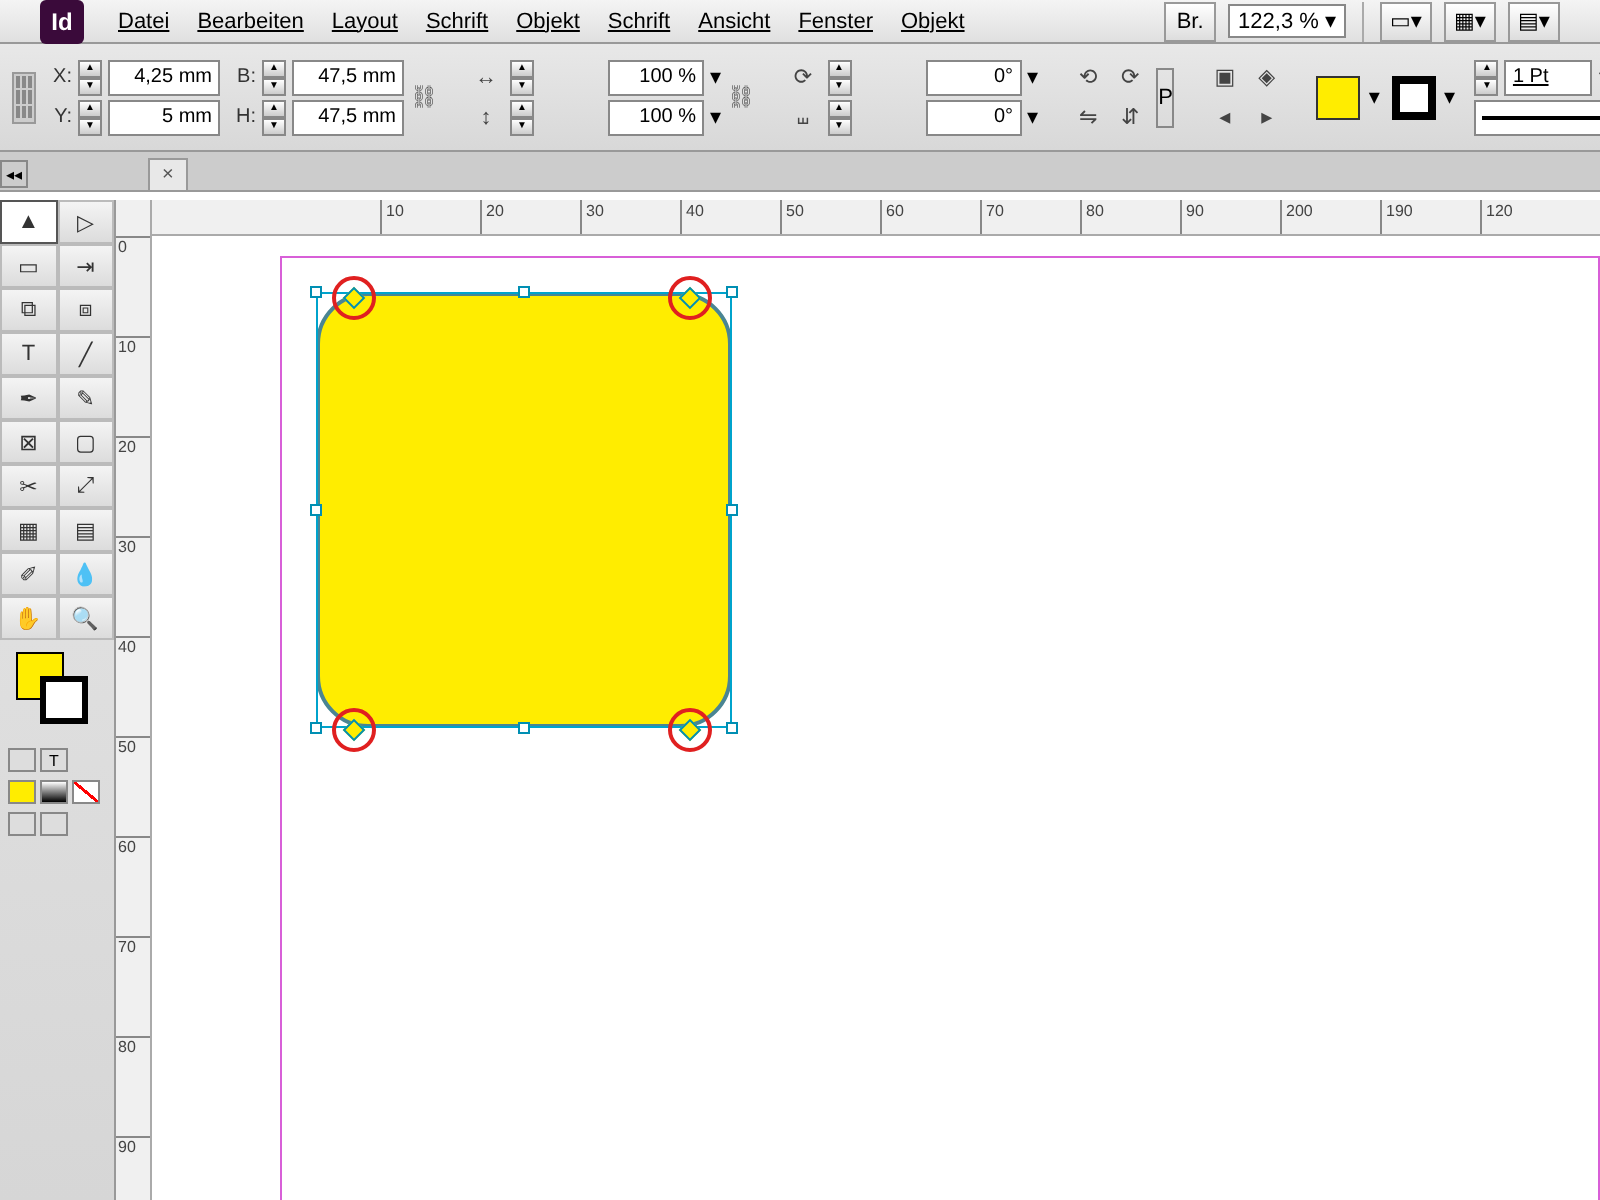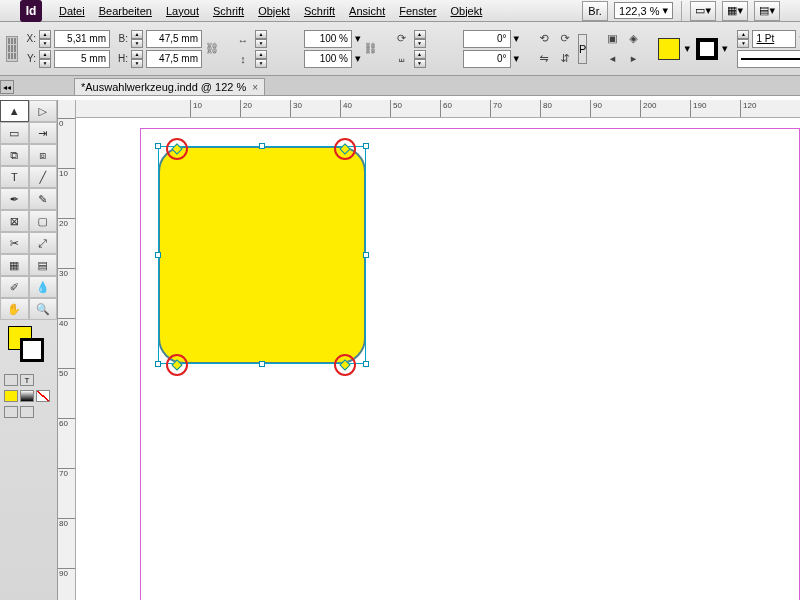--- a/index.html
+++ b/index.html
@@ -100,21 +100,21 @@
       <div></div>
       <div></div>
   </div>
   <div class="ctrl-group">
     <div class="ctrl-row">
       <span class="ctrl-label">X:</span>
       <div class="stepper">
           <div>▲</div>
           <div>▼</div>
         </div>
-      <div class="num-input">5,31 mm</div>
+      <div class="num-input">4,25 mm</div>
     </div>
     <div class="ctrl-row">
       <span class="ctrl-label">Y:</span>
       <div class="stepper">
           <div>▲</div>
           <div>▼</div>
         </div>
       <div class="num-input">5 mm</div>
     </div>
   </div>
@@ -226,21 +226,20 @@
           <div class="ln"></div>
         </div>
         <span>▾</span>
     </div>
   </div>
 </div>
 
 <div class="side-toggle">◂◂</div>
 <div class="tab-strip">
   <div class="doc-tab">
-    <span>*Auswahlwerkzeug.indd @ 122 %</span>
     <span class="tab-close">×</span>
   </div>
 </div>
 
 <div class="workspace">
 
   <div class="toolbox">
     <div class="tool-grid">
       <div class="tool active">▲</div>
       <div class="tool">▷</div>

